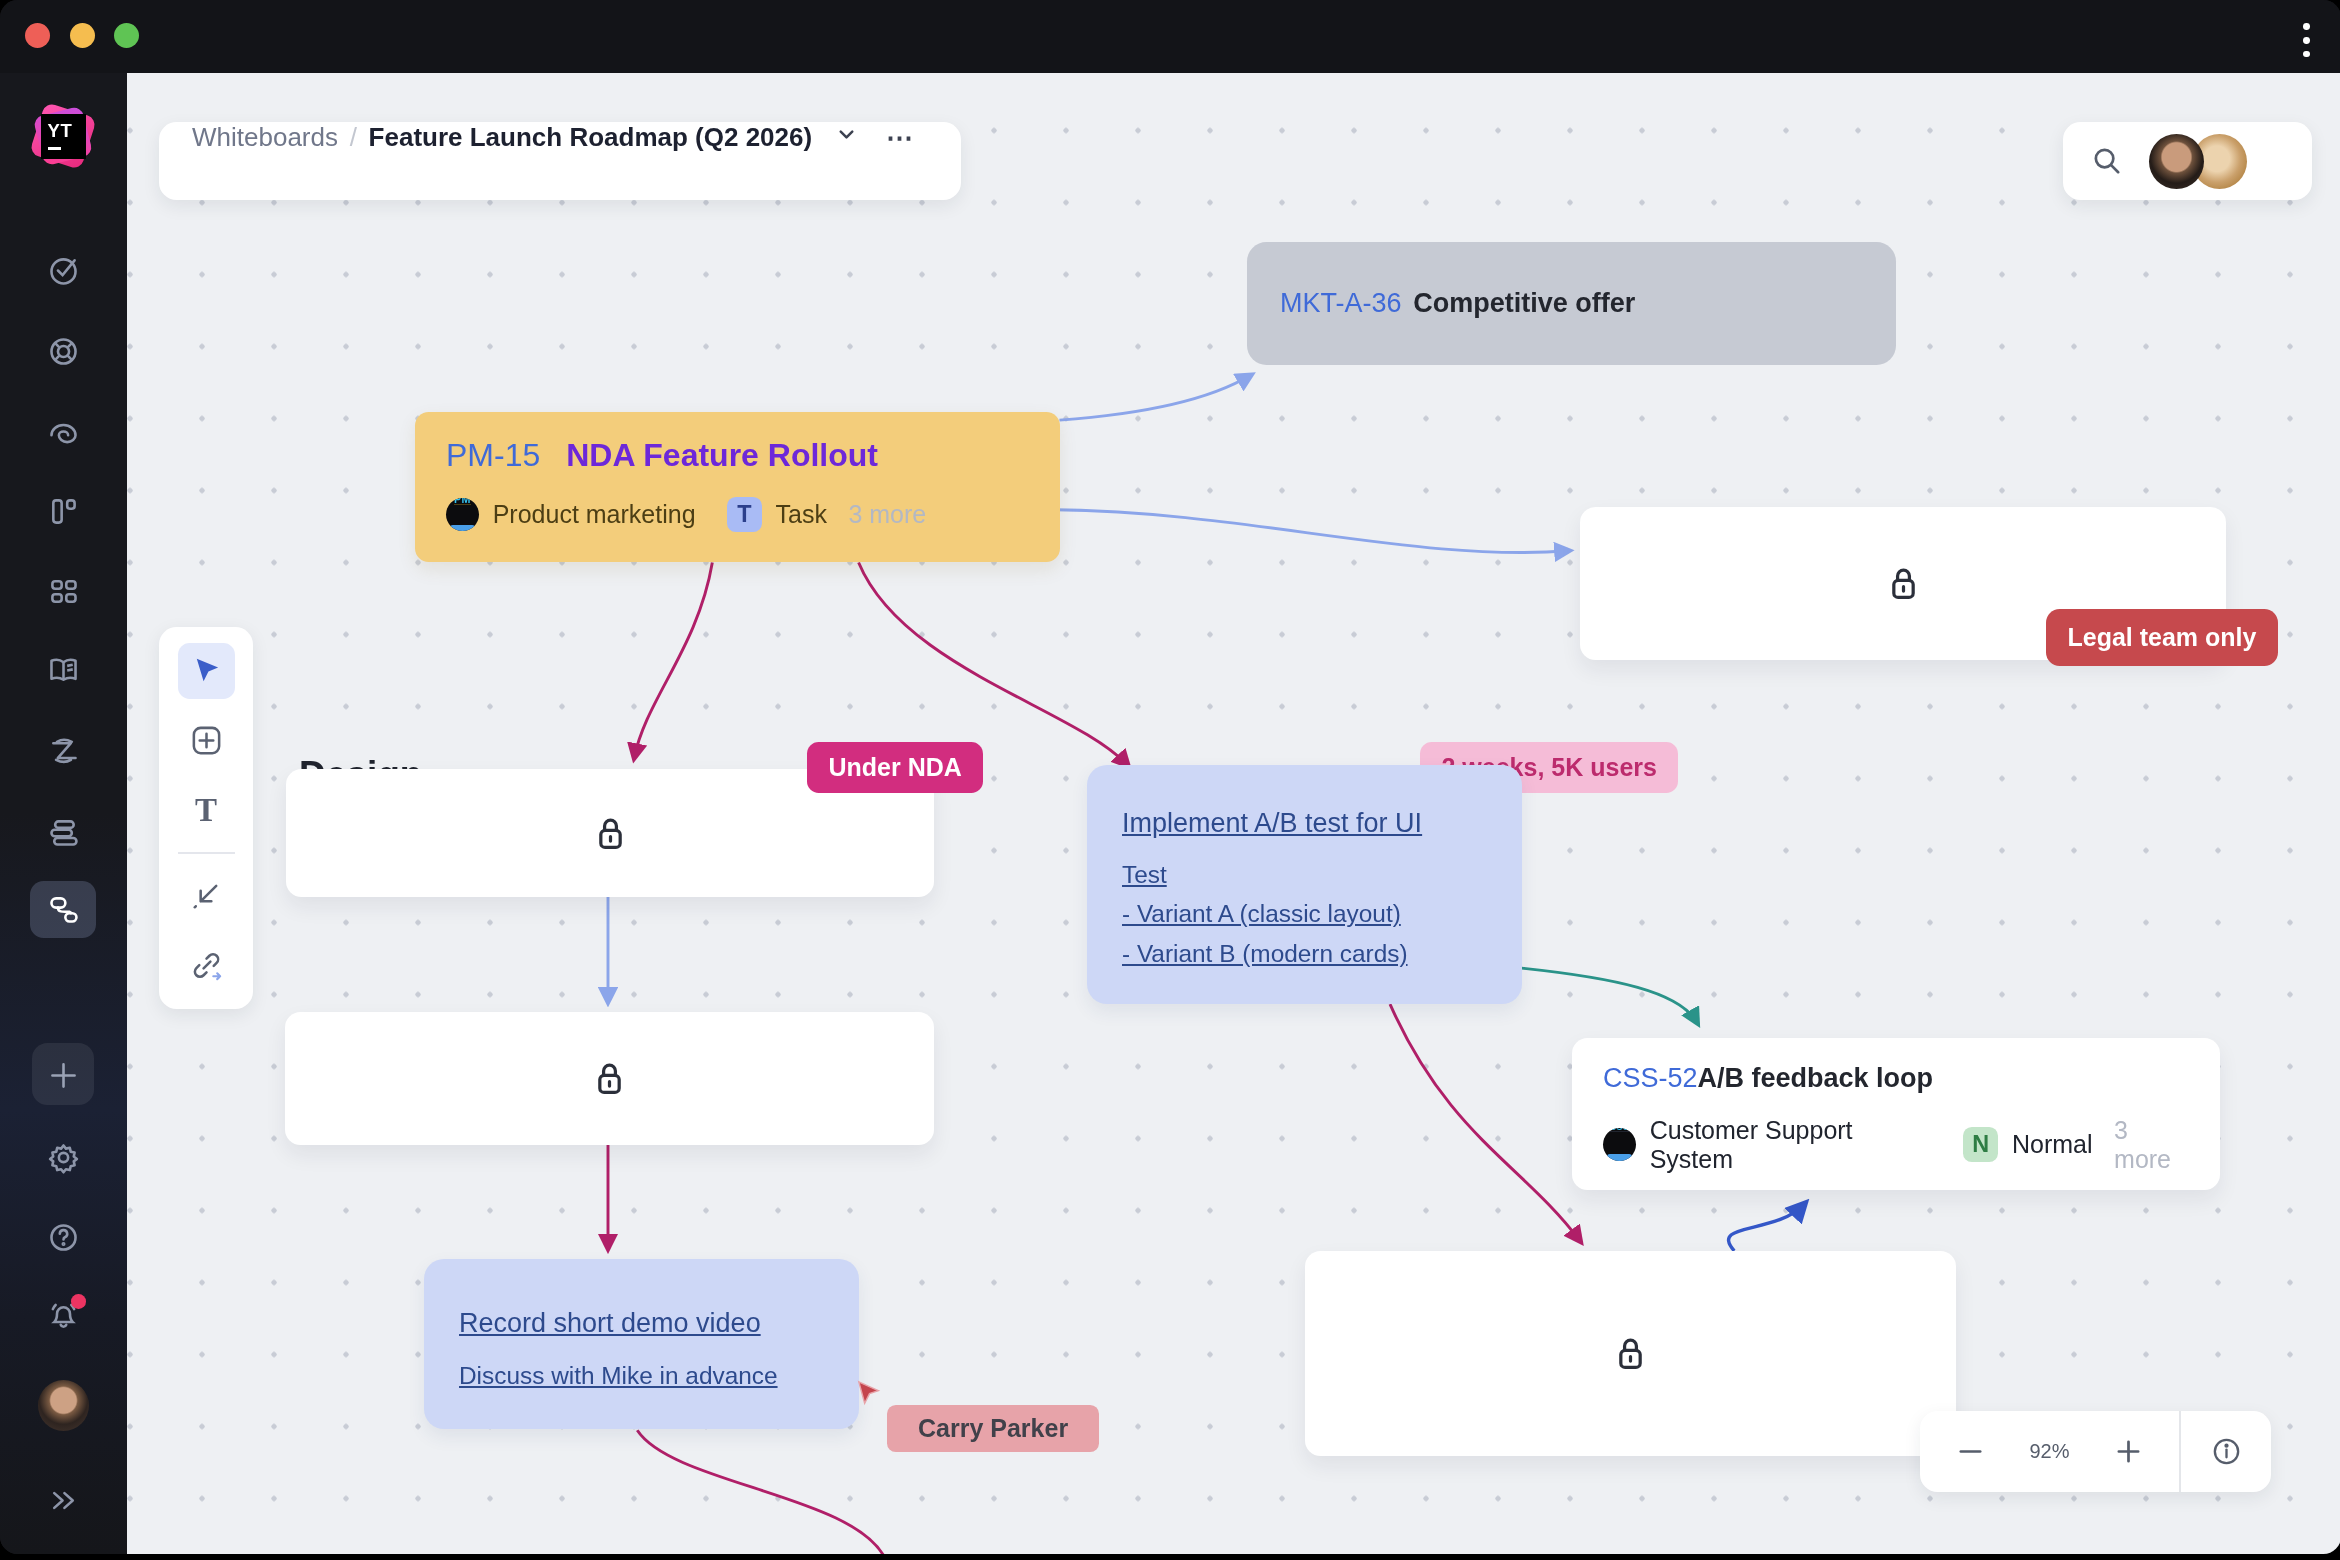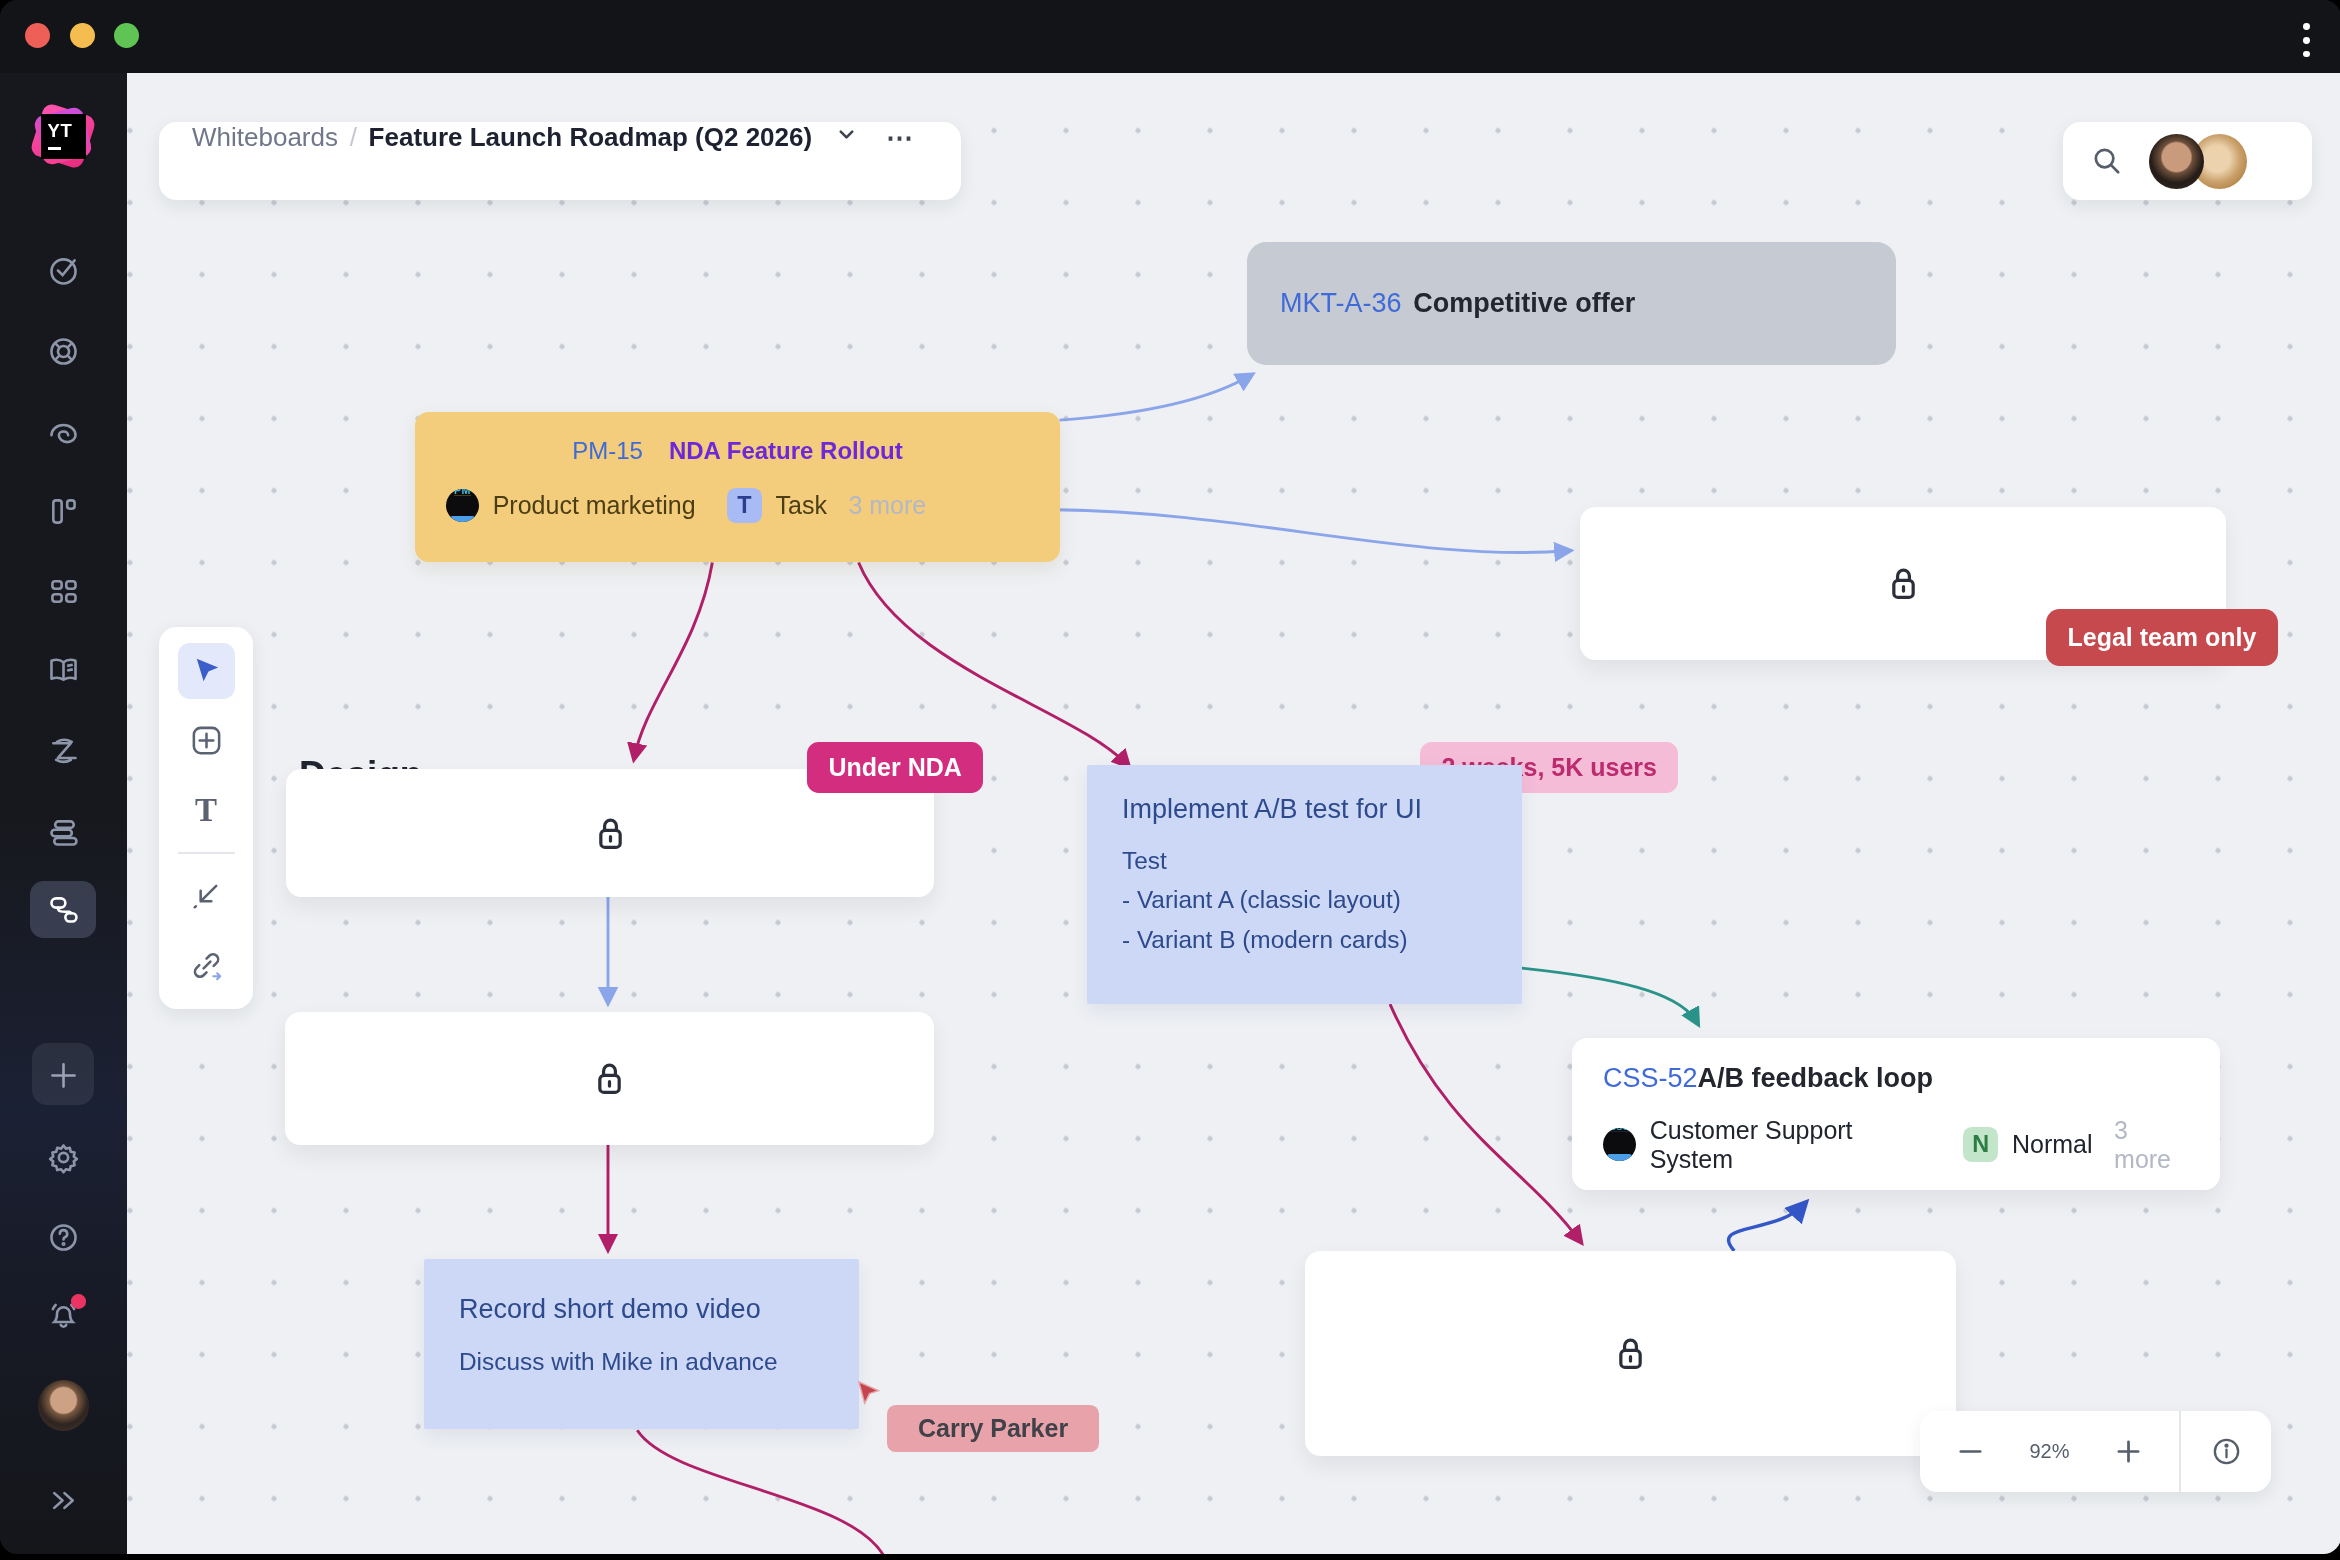--- a/index.html
+++ b/index.html
@@ -53,21 +53,21 @@
   .heading-main{left:112px;top:280px;font-size:45px;}
   .heading-legal{left:1670px;top:431px;font-size:37px;}
   .heading-design{left:172px;top:681px;font-size:37px;}
 
   .node{position:absolute;box-sizing:border-box;}
   .card-mkt{left:1120px;top:169px;width:649px;height:123px;background:#c6cad3;border-radius:19.5px;display:flex;align-items:center;padding:0 33px;font-size:27px;gap:11.7px;}
   .issue-id{color:#3f6ad8;}
   .issue-title{font-weight:700;color:#23262e;}
 
   .card-pm{left:288px;top:339px;width:645px;height:150px;background:#f3cd7b;border-radius:13.7px;padding:25px 31px;box-shadow:0 7.8px 17.6px rgba(120,90,20,.10);}
-  .card-pm .row1{font-size:24px;display:flex;gap:26px;justify-content:center;}
+  .card-pm .row1{font-size:32px;display:flex;gap:26px;}
   .card-pm .issue-title{color:#6d28d9;}
   .card-pm .row2{margin-top:23.4px;display:flex;align-items:center;gap:13.7px;font-size:25px;color:#4c3e14;}
   .proj-av{width:33px;height:33px;border-radius:50%;background:#0c0c0e;position:relative;overflow:hidden;display:flex;align-items:flex-start;justify-content:center;flex:0 0 auto;text-decoration:underline;}
   .proj-av span{color:#35c3f0;font-size:10.7px;font-weight:700;letter-spacing:0.5px;position:relative;z-index:2;margin-top:-5.9px;}
   .proj-av::after{content:"";position:absolute;left:3.9px;right:3.9px;bottom:0;height:6.8px;background:#4a9fe8;border-radius:2.9px;}
   .chip{width:35px;height:35px;border-radius:8.8px;display:flex;align-items:center;justify-content:center;font-size:23.4px;font-weight:700;flex:0 0 auto;}
   .chip.type{background:#a9bbf5;color:#2b3f8c;}
   .chip.prio{background:#c3e5c9;color:#2e7d44;}
   .more{color:#b3b8c4;margin-left:7.8px;}
 
@@ -76,21 +76,21 @@
   .lk-legal{left:1453px;top:434px;width:646px;height:153px;}
   .lk-d1{left:159px;top:696px;width:648px;height:128px;}
   .lk-d2{left:158px;top:939px;width:649px;height:133px;}
   .lk-br{left:1178px;top:1178px;width:651px;height:205px;}
 
   .badge{position:absolute;border-radius:11.7px;font-size:25px;font-weight:700;display:flex;align-items:center;justify-content:center;white-space:nowrap;padding:0 21.5px;}
   .badge-legal{left:1919px;top:536px;height:57px;background:#c6494d;color:#fff;border-radius:13.7px;}
   .badge-nda{left:680px;top:669px;height:51px;background:#d22d7f;color:#fff;}
   .badge-2w{left:1293px;top:669px;height:51px;background:#f5bcd7;color:#bc2b6d;}
 
-  .card-blue{background:#cdd7f6;border-radius:2px;color:#2d4a8d;padding:29px 35px;box-shadow:0 7.8px 17.6px rgba(40,60,120,.08);}
+  .card-blue{background:#cdd7f6;border-radius:20px;color:#2d4a8d;padding:43px 35px;box-shadow:0 7.8px 17.6px rgba(40,60,120,.08);text-decoration:underline;}
   .card-ab{left:960px;top:692px;width:435px;height:239px;}
   .card-ab .title{font-size:27px;margin-bottom:21.5px;}
   .card-ab .line{font-size:24.4px;margin-top:11.7px;}
   .card-rec{left:261px;top:1186px;width:435px;height:170px;margin-left:36px;}
   .card-rec .title{font-size:27px;margin-top:5.9px;}
   .card-rec .line{font-size:24.4px;margin-top:23.4px;}
 
   .card-css{left:1445px;top:965px;width:648px;height:152px;background:#fff;border-radius:15.6px;padding:25px 31px;box-shadow:0 9.8px 21.5px rgba(25,32,56,.07);}
   .card-css .row1{font-size:27px;display:flex;gap:0;}
   .card-css .row2{margin-top:21.5px;display:flex;align-items:center;gap:13.7px;font-size:25px;color:#20242e;}

